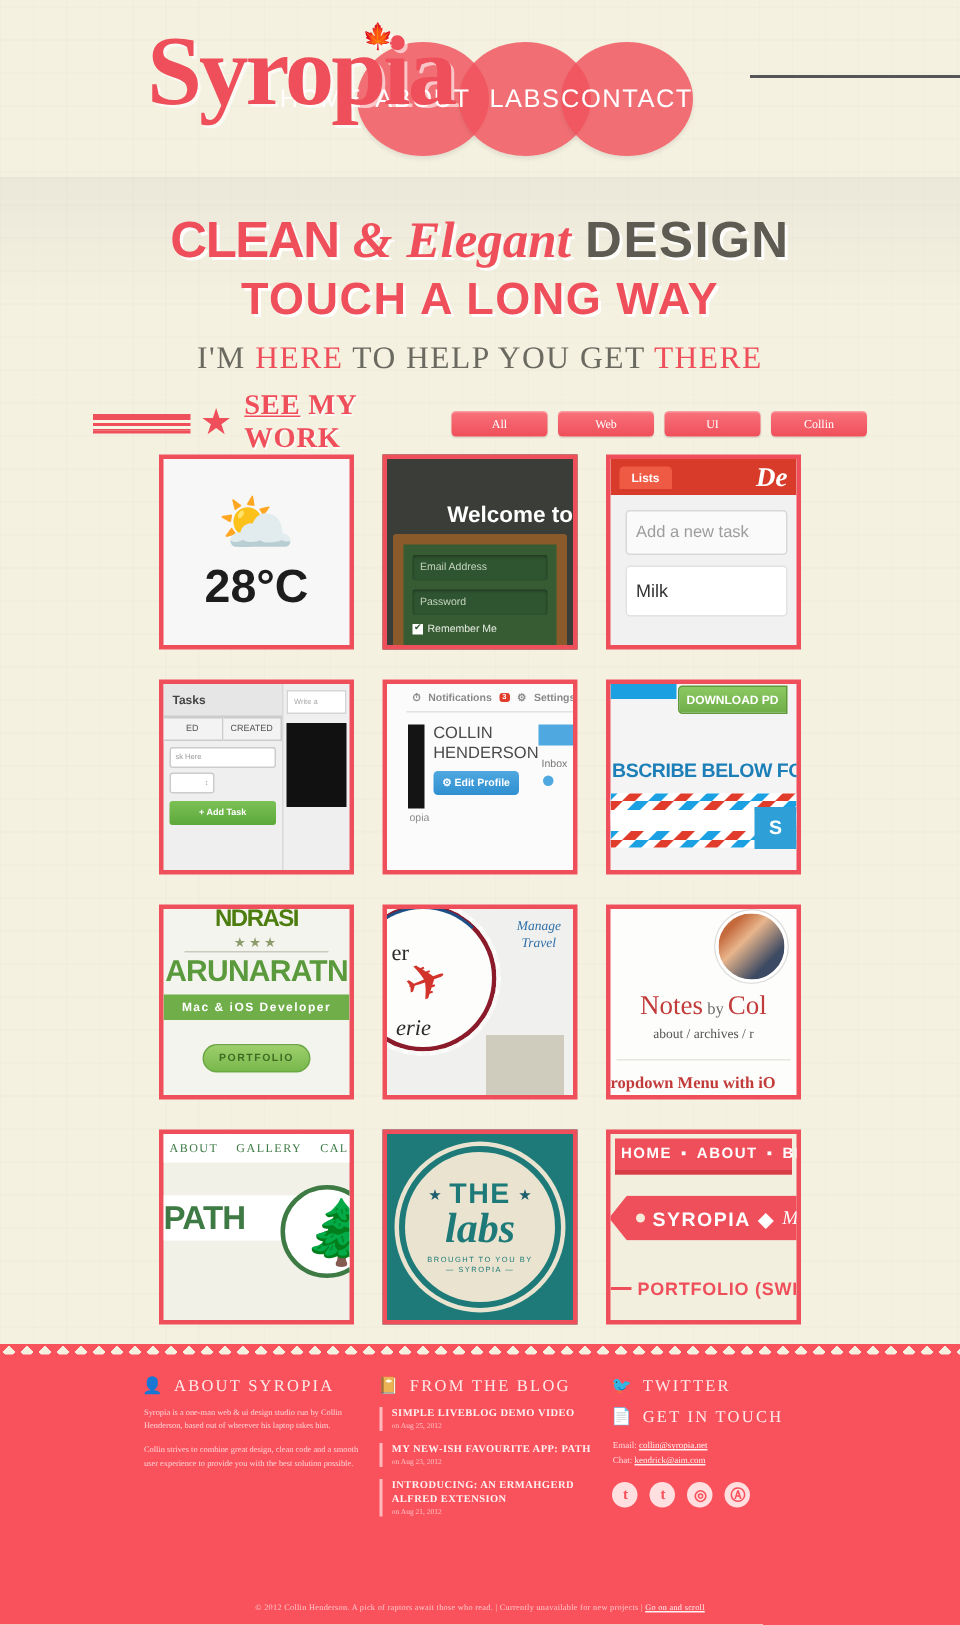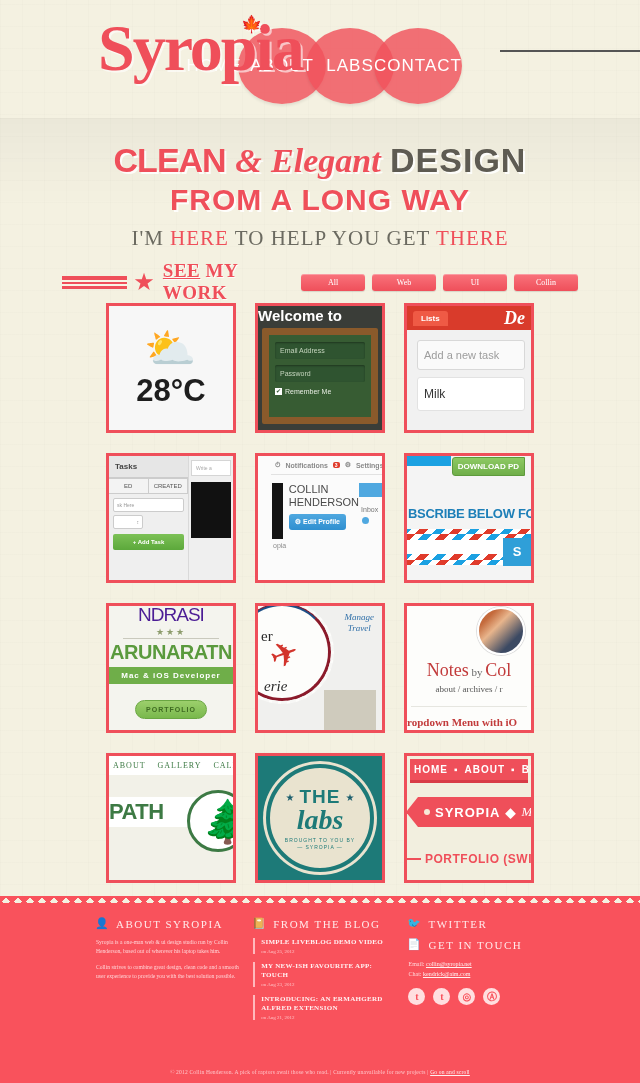--- a/index.html
+++ b/index.html
@@ -200,21 +200,21 @@
 
   
   .t-weather { background: #f7f7f7; display: flex; flex-direction: column; align-items: center; justify-content: center; }
   .t-weather .wicon { font-size: 42px; line-height: 44px; color: #1d1d1d; }
   .t-weather .wtemp { font-size: 31px; font-weight: bold; color: #1d1d1d; margin-top: 2px; }
 
   
   .t-login { background: #3a3d38; }
   .t-login .welcome {
     color: #fff; font-weight: bold; font-size: 15px;
-    text-align: left; padding-top: 1px; white-space: nowrap; overflow: hidden;
+    text-align: right; padding-top: 1px; white-space: nowrap; overflow: hidden; margin-top: 28px;
   }
   .t-login .board {
     margin: 4px 4px 0 4px; height: 96px;
     background: #375c33; border: 7px solid #8a5a2b; border-radius: 2px; padding: 7px 6px;
   }
   .t-login .fld {
     background: #2f5430; color: #c4d4bd; font-size: 7px; padding: 5px 5px;
     margin-bottom: 6px; border-radius: 2px; box-shadow: inset 0 1px 2px rgba(0,0,0,0.35);
   }
   .t-login .remember { color: #e6ece2; font-size: 7px; display: flex; align-items: center; gap: 3px; }
@@ -297,21 +297,21 @@
     position: relative;
   }
   .t-news .mailinner { position: absolute; left: 0; right: 0; top: 6px; bottom: 6px; background: #fff; }
   .t-news .sbtn {
     position: absolute; right: 0; top: 4px; width: 28px; height: 28px;
     background: #2f9fd8; color: #fff; font-size: 13px; font-weight: bold; text-align: center; line-height: 28px;
   }
 
   
   .t-dev { background: #f4f4ee; text-align: center; }
-  .t-dev .nameTop { color: #4c1d95; font-weight: normal; font-size: 19px; letter-spacing: -1px; white-space: nowrap; margin-top: -2px; }
+  .t-dev .nameTop { color: #4d7c0f; font-weight: bold; font-size: 16px; letter-spacing: -1px; white-space: nowrap; margin-top: -2px; }
   .t-dev .stars { color: #8d9c6d; font-size: 9px; letter-spacing: 2px; margin: 1px 0 1px; }
   .t-dev .rule { height: 1px; background: #c9c9bd; margin: 0 14px 2px; }
   .t-dev .nameBig { color: #5a9a3d; font-weight: bold; font-size: 20px; letter-spacing: -0.5px; white-space: nowrap; }
   .t-dev .role {
     background: #6fae49; color: #fff; font-size: 8px; font-weight: bold; letter-spacing: 1px;
     padding: 4px 0; margin: 3px 0 0; white-space: nowrap;
   }
   .t-dev .pfbtn {
     margin: 16px auto 0; width: 72px; background: linear-gradient(180deg,#9ccf6c,#79b84c);
     color: #3f6b22; font-size: 7px; font-weight: bold; letter-spacing: 1px;
@@ -491,21 +491,21 @@
     </div>
   </div>
 
   <div class="hero">
     <div class="hero-l1">
       <span class="c1">CLEAN</span>
       <span class="amp">&amp;</span>
       <span class="eleg">Elegant</span>
       <span class="c2">DESIGN</span>
     </div>
-    <div class="hero-l2">FROM A LONG WAY</div>
+    <div class="hero-l2">TOUCH A LONG WAY</div>
     <div class="hero-l3">
       <span>I'M </span><span class="hl">HERE</span><span> TO HELP YOU GET </span><span class="hl">THERE</span>
     </div>
   </div>
 
   <div class="workbar">
     <div class="stripes"></div>
     <div class="star-icon">★</div>
     <div class="work-title">
       <u>SEE</u><span> MY WORK</span>
@@ -699,21 +699,21 @@
       <div class="fcol-b">
         <div class="fhead">
           <span class="ico">📔</span>
           <span>FROM THE BLOG</span>
         </div>
         <div class="post-item">
           <div class="post-title">SIMPLE LIVEBLOG DEMO VIDEO</div>
           <div class="post-date">on Aug 25, 2012</div>
         </div>
         <div class="post-item">
-          <div class="post-title">MY NEW-ISH FAVOURITE APP: TOUCH</div>
+          <div class="post-title">MY NEW-ISH FAVOURITE APP: PATH</div>
           <div class="post-date">on Aug 23, 2012</div>
         </div>
         <div class="post-item">
           <div class="post-title">INTRODUCING: AN ERMAHGERD ALFRED EXTENSION</div>
           <div class="post-date">on Aug 21, 2012</div>
         </div>
       </div>
 
       <div class="fcol-c">
         <div class="fhead">

